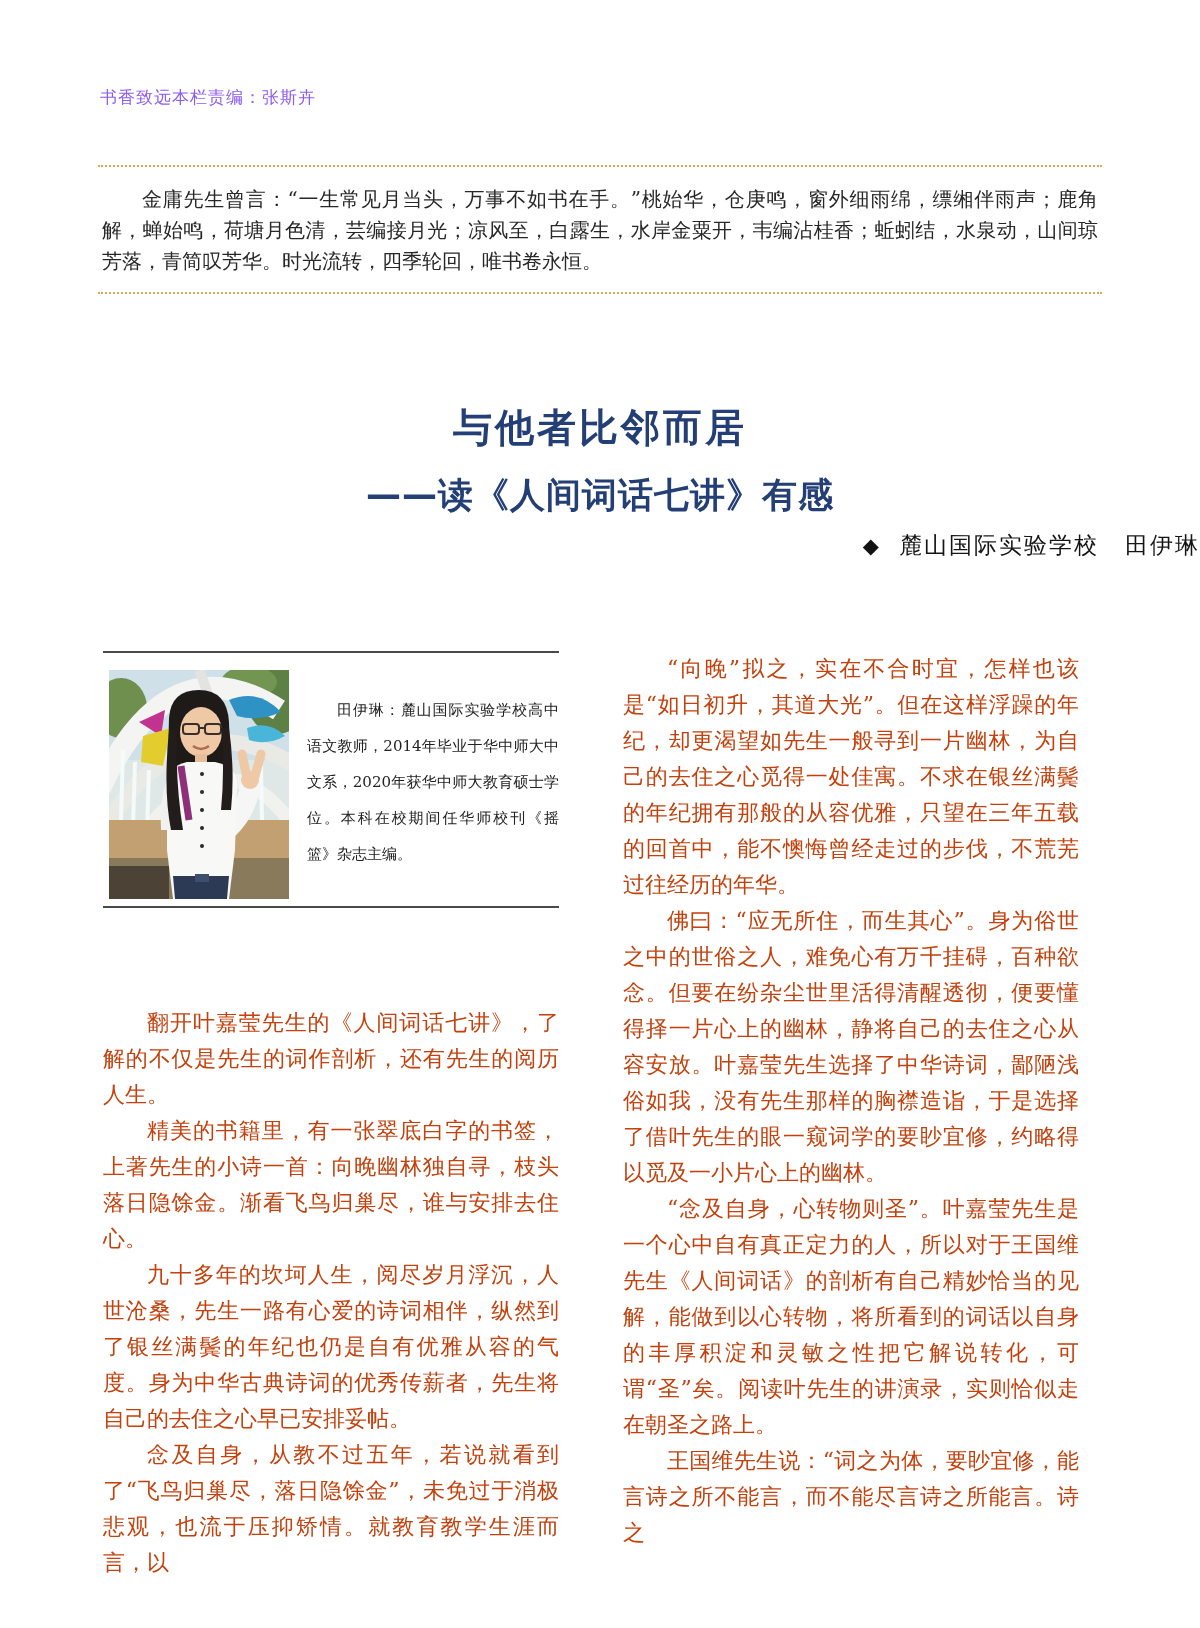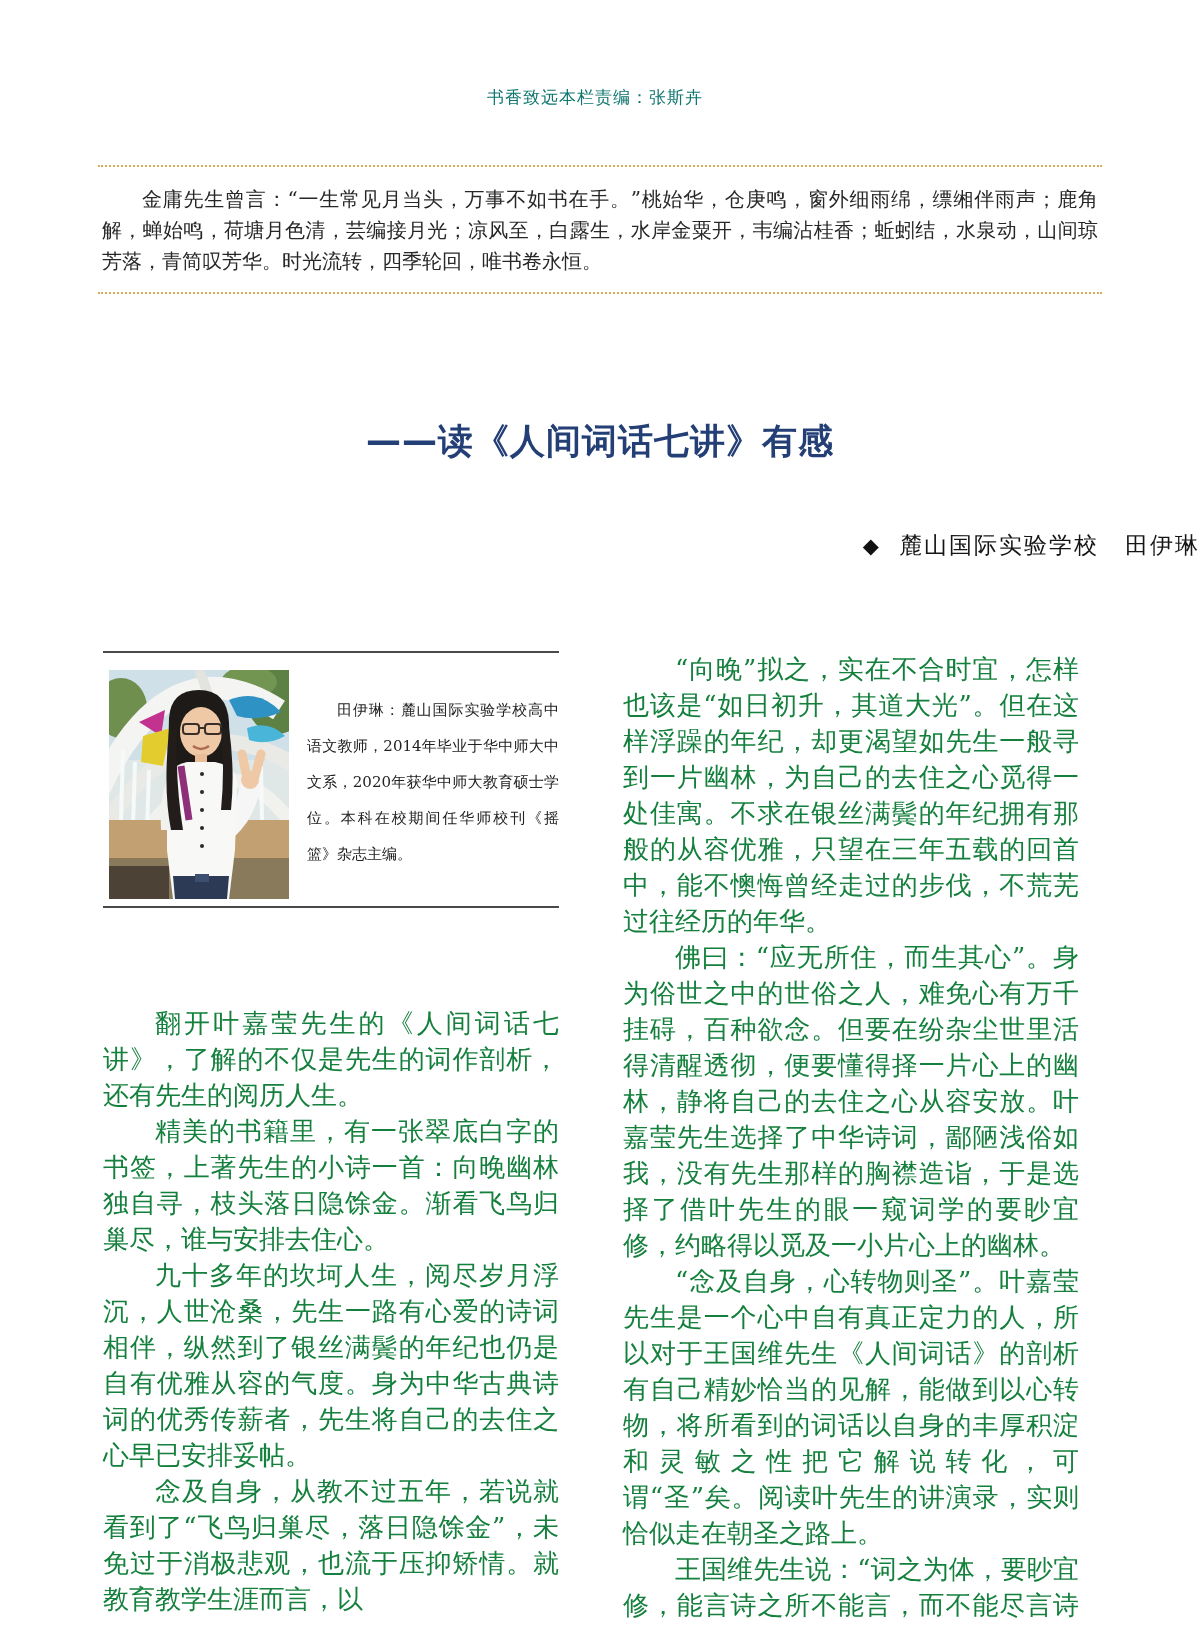--- a/index.html
+++ b/index.html
@@ -8,23 +8,23 @@
     position:relative;
     width:1200px; height:1628px;
     background:#ffffff;
     font-family:"DejaVu Serif", serif;
     color:#222222;
     overflow:hidden;
   }
   
   .header {
     position:absolute; top:86px; left:100px; right:110px;
-    display:flex; justify-content:center;
+    display:flex; justify-content:flex-start;
     font-family:"DejaVu Sans", sans-serif;
-    font-size:17px; color:#0f766e; letter-spacing:1px;
+    font-size:17px; color:#8b5cf6; letter-spacing:1px;
   }
   
   .epigraph {
     position:absolute; top:165px; left:98px; right:98px;
     border-top:2px dotted #d9a85c;
     border-bottom:2px dotted #d9a85c;
     padding:17px 4px 15px 4px;
     font-size:20px; line-height:31px;
     text-indent:2em; text-align:justify;
     color:#272727;
@@ -59,23 +59,23 @@
     display:flex; gap:18px;
   }
   .bio-photo { width:180px; height:229px; flex:0 0 180px; display:block; }
   .bio-text {
     font-size:15px; line-height:36px;
     text-align:justify; text-indent:2em;
     color:#222; padding-top:22px;
   }
   
   .paras p, .col-right p {
-    font-size:26px; line-height:36px;
+    font-size:22px; line-height:36px;
     text-indent:2em; text-align:justify;
-    color:#15803d;
+    color:#c2410c;
   }
   .col-left .paras { margin-top:97px; }
   
   .footer {
     position:absolute; top:1521px; left:0; width:100%;
     text-align:center; color:#8e8e8e;
     font-family:"DejaVu Sans", sans-serif;
     font-size:23px; letter-spacing:2px;
   }
   .footer .pageno { font-size:29px; letter-spacing:0; }
@@ -89,20 +89,21 @@
   <div class="header">
     <span>书香致远</span>
     <span>本栏责编：张斯卉</span>
   </div>
 
   <div class="epigraph">
     <span>金庸先生曾言：“一生常见月当头，万事不如书在手。”桃始华，仓庚鸣，窗外细雨绵，缥缃伴雨声；鹿角解，蝉始鸣，荷塘月色清，芸编接月光；凉风至，白露生，水岸金粟开，韦编沾桂香；蚯蚓结，水泉动，山间琼芳落，青简叹芳华。时光流转，四季轮回，唯书卷永恒。</span>
   </div>
 
   <div class="title-block">
+    <h1>与他者比邻而居</h1>
     <h2>——读《人间词话七讲》有感</h2>
   </div>
 
   <div class="author-line">
     <span class="diamond">◆</span><span>麓山国际实验学校</span><span class="name">田伊琳</span>
   </div>
 
   <div class="columns">
 
     <div class="col col-left">

